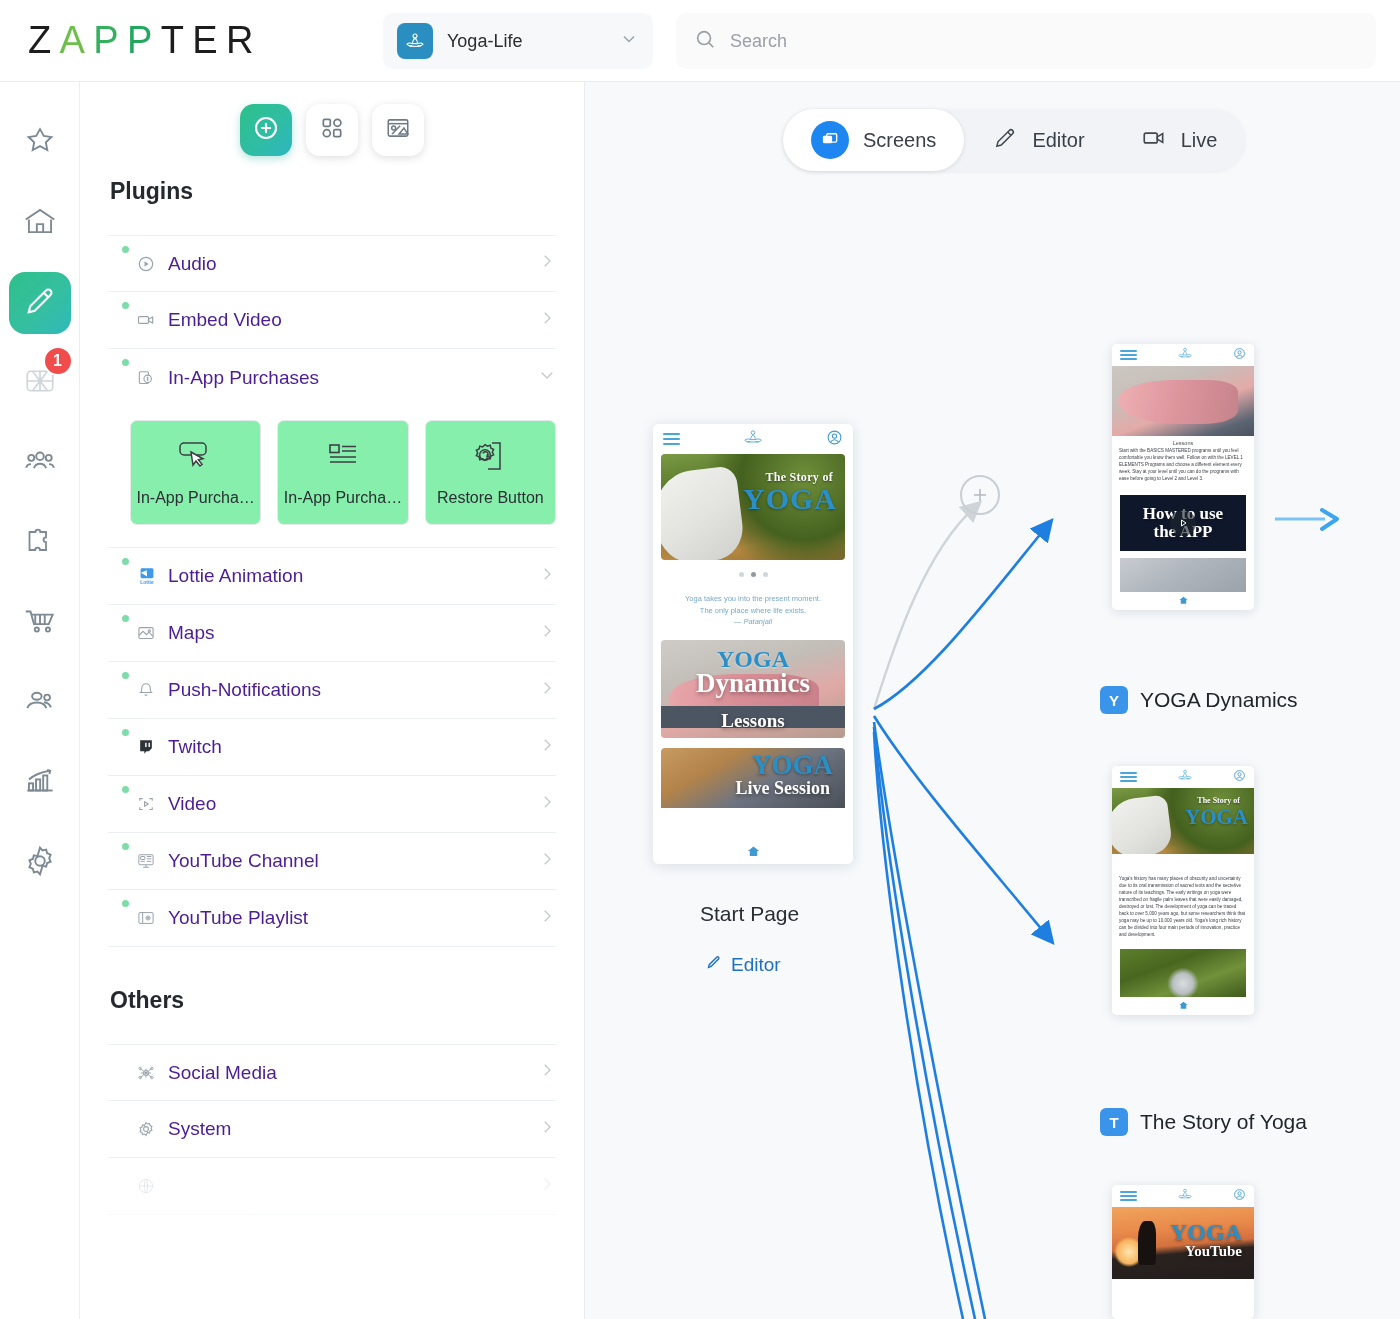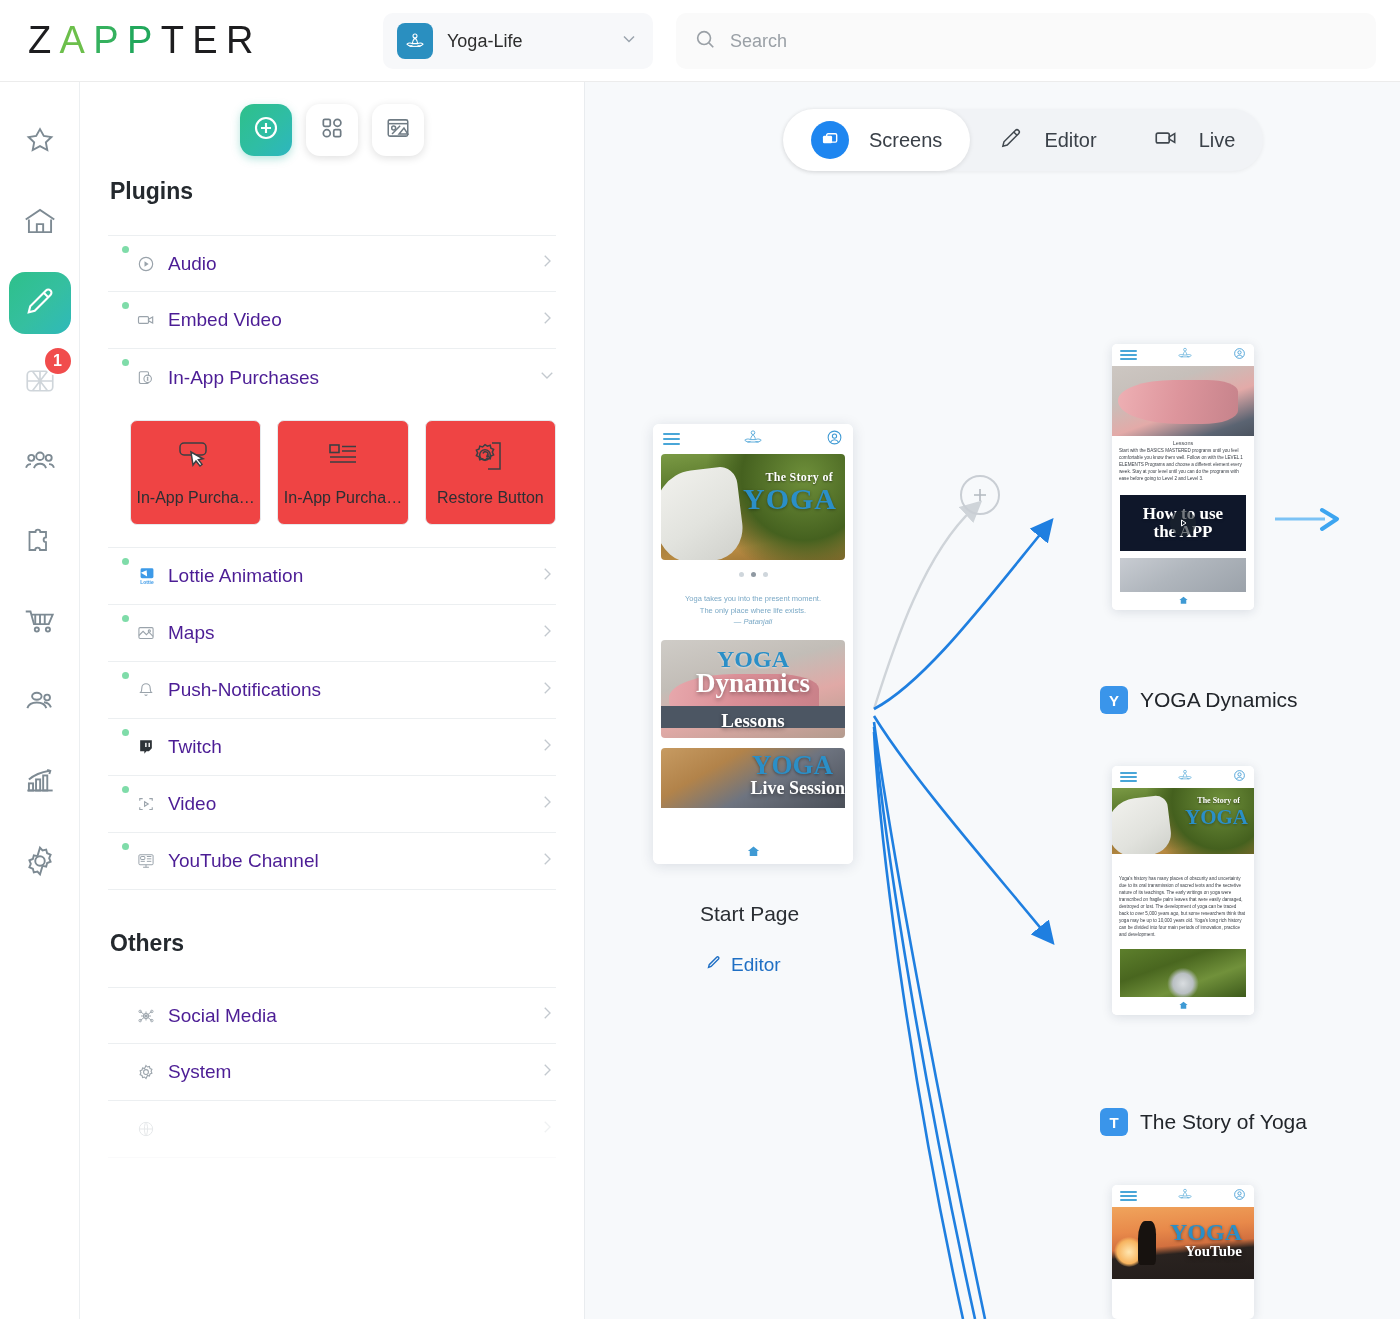--- a/index.html
+++ b/index.html
@@ -99,39 +99,39 @@
     border-radius:50%; background:#7fdca9;
   }
   .prow .picon { width:22px; margin-left:28px; display:flex; align-items:center; color:#9aa3ab; }
   .prow .plabel { margin-left:10px; font-size:19px; color:#4c1d95; }
   .prow .pchev { margin-left:auto; color:#c3c9cf; font-size:20px; }
 
   .subgrid { display:flex; gap:16px; padding:14px 0 22px 22px; }
   .scard {
     width:143px; height:105px; border:1px solid #e6e9ec; border-radius:7px;
     display:flex; flex-direction:column; align-items:center; justify-content:center;
-    cursor:pointer; background:#ef4444;
+    cursor:pointer; background:#86efac;
   }
   .scard .sicon { color:#3b3f43; margin-bottom:12px; }
   .scard .slabel { font-size:16px; color:#2b2f33; }
 
   .others-wrap { margin-top:40px; }
 
   
   .canvas {
     position:absolute; left:585px; top:82px; width:815px; height:1237px;
     background:#f7f9fb; overflow:hidden;
   }
   .modebar {
     position:absolute; left:198px; top:27px; height:62px;
     background:#f1f3f6; border-radius:31px; display:flex; align-items:center;
     box-shadow:0 1px 4px rgba(0,0,0,.06);
   }
   .mtab {
-    display:flex; align-items:center; gap:20px; height:62px; padding:0 28px;
+    display:flex; align-items:center; gap:14px; height:62px; padding:0 28px;
     cursor:pointer; font-size:20px; color:#3a4048;
   }
   .mtab.active { background:#fff; border-radius:31px; box-shadow:0 1px 5px rgba(0,0,0,.10); }
   .mtab .mcircle {
     width:38px; height:38px; border-radius:50%; background:#1e86f0;
     display:flex; align-items:center; justify-content:center; color:#fff;
   }
 
   .plus-node {
     position:absolute; left:375px; top:393px; width:40px; height:40px;
@@ -224,21 +224,21 @@
   .card-live {
     margin:10px 8px 0; height:60px; border-radius:4px 4px 0 0; position:relative; overflow:hidden;
     background:linear-gradient(150deg,#c79b62 0%,#b2834a 30%,#6e7480 58%,#4a4f58 100%);
   }
   .card-live .y {
     position:absolute; right:12px; top:2px; color:#2b8fc7;
     font-family:"Liberation Serif", serif; font-weight:700; font-size:27px;
     text-shadow:0 1px 3px rgba(0,0,0,.4);
   }
   .card-live .l {
-    position:absolute; right:0; top:30px; color:#fff;
+    position:absolute; right:15px; top:30px; color:#fff;
     font-family:"Liberation Serif", serif; font-weight:700; font-size:18px;
     text-shadow:0 2px 4px rgba(0,0,0,.45);
   }
 
   .screen-label { position:absolute; font-size:21px; color:#2a2e33; }
   .editor-link {
     position:absolute; display:flex; align-items:center; gap:9px;
     color:#1f6fc4; font-size:19px; cursor:pointer;
   }
   .sq-badge {
@@ -682,20 +682,37 @@
             </svg>
         </span>
         <span class="plabel">YouTube Channel</span>
         <span class="pchev">
           <svg width="18" height="18" viewBox="0 0 24 24" fill="none" stroke="currentColor" stroke-width="1.8">
               <path d="M9 5l7 7-7 7"></path>
             </svg>
         </span>
       </div>
 
+      <div class="prow">
+        <span class="dot"></span>
+        <span class="picon">
+          <svg width="20" height="20" viewBox="0 0 24 24" fill="none" stroke="currentColor" stroke-width="1.2">
+            <rect x="3.5" y="5.5" width="17" height="13" rx="1.3"></rect>
+              <path d="M8 5.5v13"></path>
+            <circle cx="14.5" cy="12" r="2.4"></circle>
+              <circle cx="14.5" cy="12" r=".8" fill="currentColor"></circle>
+            </svg>
+        </span>
+        <span class="plabel">YouTube Playlist</span>
+        <span class="pchev">
+          <svg width="18" height="18" viewBox="0 0 24 24" fill="none" stroke="currentColor" stroke-width="1.8">
+              <path d="M9 5l7 7-7 7"></path>
+            </svg>
+        </span>
+      </div>
     </div>
 
     <div class="others-wrap">
       <h2 class="others">Others</h2>
       <div class="plist">
         <div class="prow">
           <span class="picon">
             <svg width="20" height="20" viewBox="0 0 24 24" fill="none" stroke="currentColor" stroke-width="1.1">
               <circle cx="12" cy="12" r="3.2"></circle>
                 <path d="M12 12h-6M12 12h6M12 12V6.6M12 12v5.4"></path>

